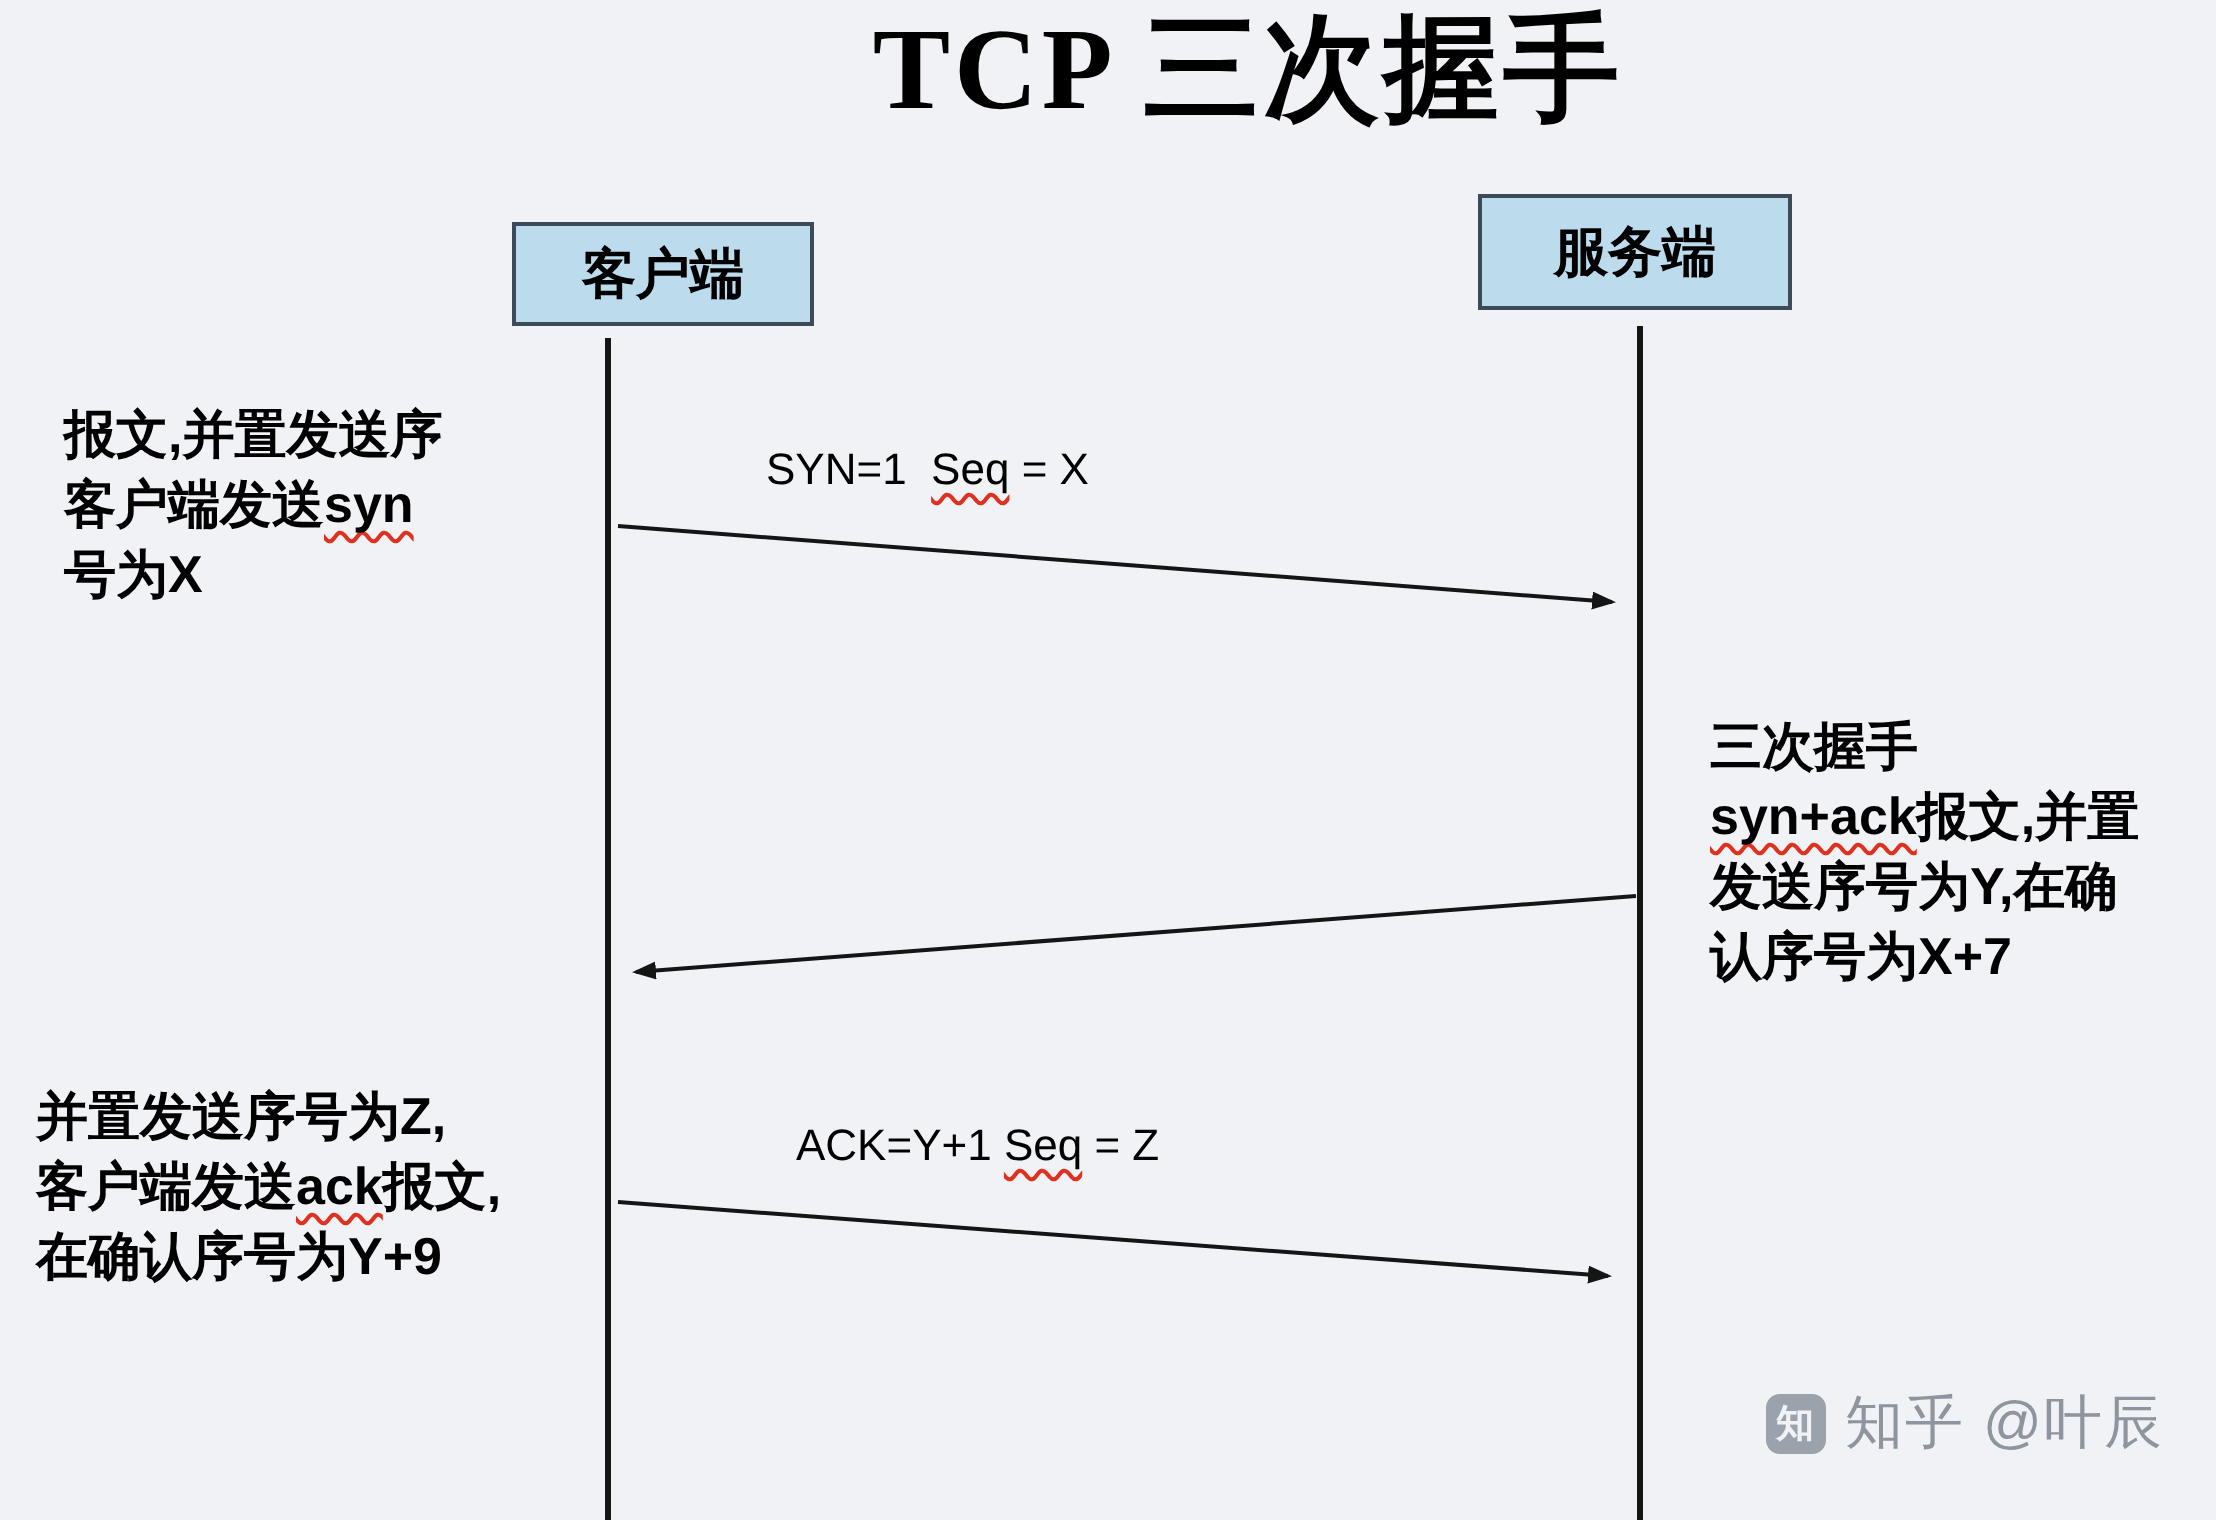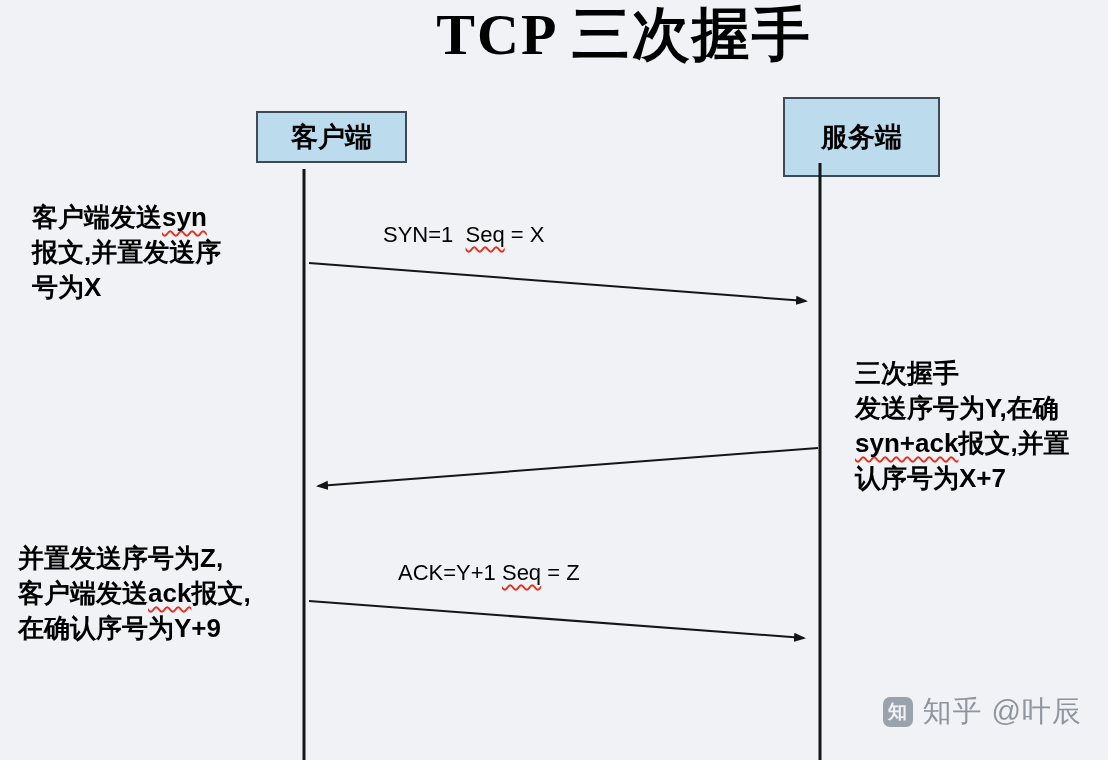--- a/index.html
+++ b/index.html
@@ -31,21 +31,21 @@
     border: 2px solid #3d4a57;
     display: flex;
     align-items: center;
     justify-content: center;
     font-weight: bold;
     font-size: 27px;
     color: #000;
     box-sizing: border-box;
   }
   .actor-client { left: 228px; top: 111px; width: 151px; height: 52px; margin-left: 28px; }
-  .actor-server { left: 783px; top: 97px;  width: 157px; height: 80px; align-items: center; }
+  .actor-server { left: 739px; top: 97px;  width: 157px; height: 58px; align-items: center; }
   .overlay { position: absolute; left: 0; top: 0; width: 1108px; height: 760px; }
   .msg-label {
     position: absolute;
     font-size: 22px;
     color: #000;
     white-space: pre;
   }
   .msg-syn    { left: 383px; top: 222px; }
   .msg-synack { left: 343px; top: 416px; }
   .msg-ack    { left: 398px; top: 560px; }
@@ -117,23 +117,23 @@
     <line x1="309" y1="263" x2="806" y2="301" stroke="#151515" stroke-width="2" marker-end="url(#arrowhead)"></line>
     <line x1="818" y1="448" x2="318" y2="486" stroke="#151515" stroke-width="2" marker-end="url(#arrowhead)"></line>
     <line x1="309" y1="601" x2="804" y2="638" stroke="#151515" stroke-width="2" marker-end="url(#arrowhead)"></line>
   </svg>
 
   <div class="msg-label msg-syn"><span>SYN=1  </span><span class="wavy">Seq</span><span> = X</span></div>
 
 
   <div class="msg-label msg-ack"><span>ACK=Y+1 </span><span class="wavy">Seq</span><span> = Z</span></div>
 
-  <div class="note note-client-syn"><div><span>客户端发送</span><span class="wavy">syn</span></div><div><span>报文,并置发送序</span></div><div><span>号为X</span></div></div>
+  <div class="note note-client-syn"><div><span>报文,并置发送序</span></div><div><span>客户端发送</span><span class="wavy">syn</span></div><div><span>号为X</span></div></div>
 
-  <div class="note note-server"><div><span>三次握手</span></div><div><span>发送序号为Y,在确</span></div><div><span class="wavy">syn+ack</span><span>报文,并置</span></div><div><span>认序号为X+7</span></div></div>
+  <div class="note note-server"><div><span>三次握手</span></div><div><span class="wavy">syn+ack</span><span>报文,并置</span></div><div><span>发送序号为Y,在确</span></div><div><span>认序号为X+7</span></div></div>
 
   <div class="note note-client-ack"><div><span>并置发送序号为Z,</span></div><div><span>客户端发送</span><span class="wavy">ack</span><span>报文,</span></div><div><span>在确认序号为Y+9</span></div></div>
 
   <div class="watermark">
     <span class="wm-logo">知</span>
     <span class="wm-text">知乎 @叶辰</span>
   </div>
 
 </div>
 

